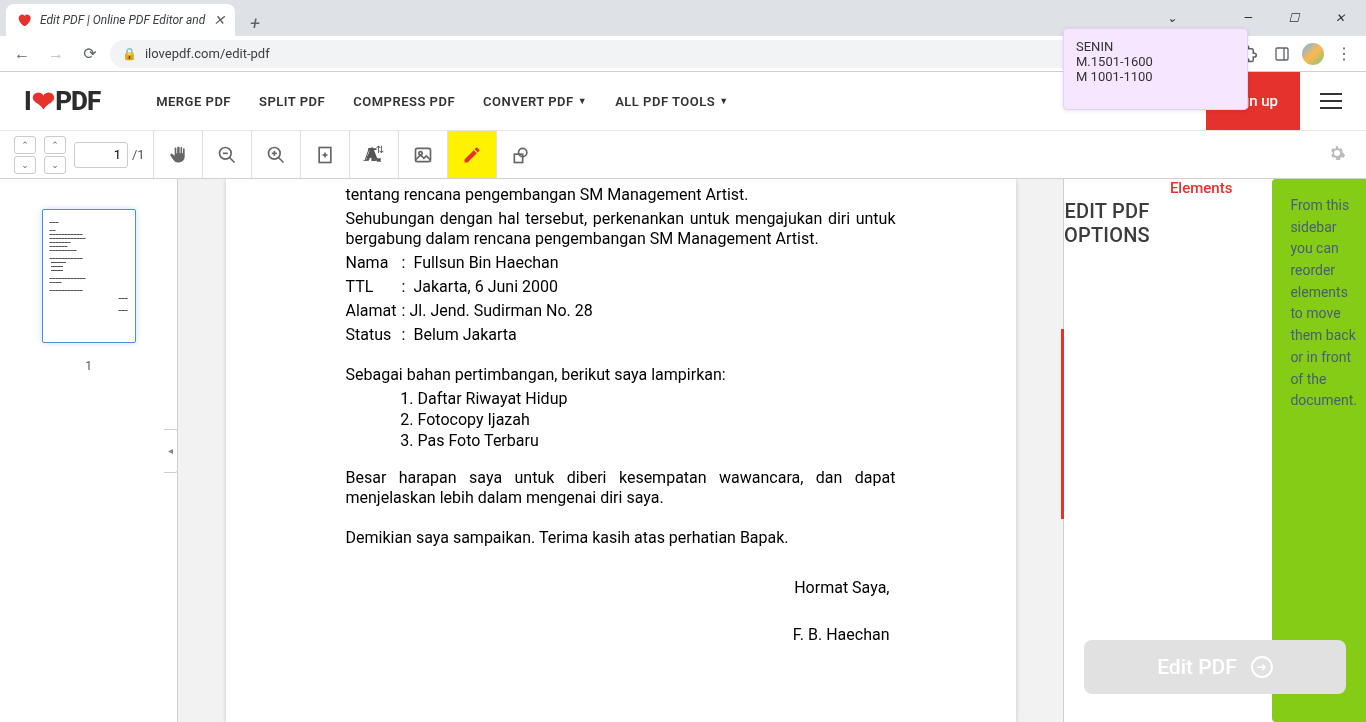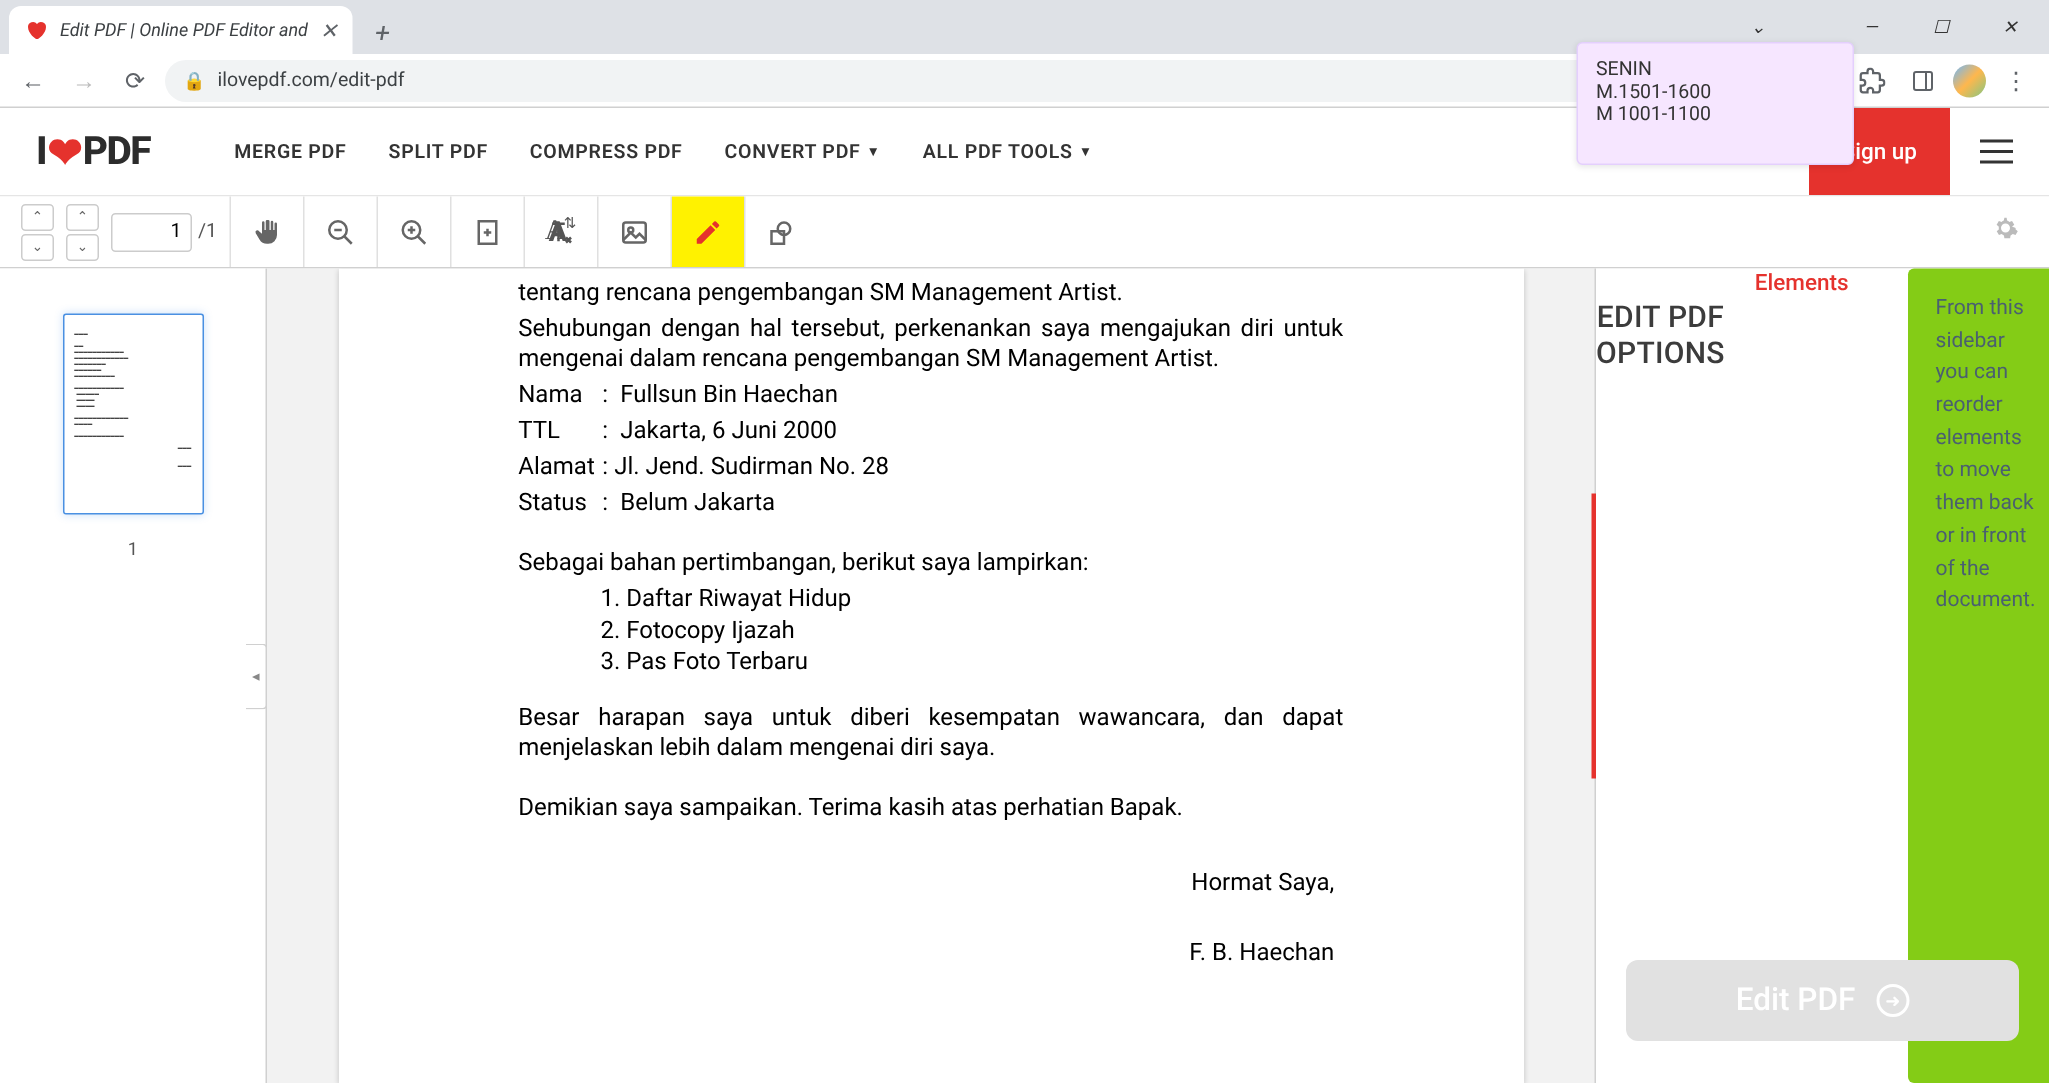--- a/index.html
+++ b/index.html
@@ -17,21 +17,21 @@
 
 .toolbar { height: 36px; background: #fff; display: flex; align-items: center; padding: 0 8px; gap: 6px; border-bottom: 1px solid #d0d0d0; }
 .toolbar .navbtn { width: 28px; height: 28px; display: flex; align-items: center; justify-content: center; color: #5f6368; border-radius: 50%; font-size: 16px; }
 .toolbar .navbtn.disabled { color: #bbb; }
 .urlbar { flex: 1; height: 28px; background: #f1f3f4; border-radius: 14px; display: flex; align-items: center; padding: 0 12px; gap: 8px; font-size: 13px; color: #3c4043; }
 .urlbar .lock { color: #5f6368; font-size: 12px; }
 .toolbar .ext { width: 28px; height: 28px; display: flex; align-items: center; justify-content: center; color: #5f6368; }
 .avatar { width: 22px; height: 22px; border-radius: 50%; background: linear-gradient(135deg,#6ab7ff,#ffb74d,#81c784); }
 
 
-.popup { position: absolute; top: 28px; right: 130px; width: 185px; height: 82px; background: #f6e6ff; border: 1px solid #e4cffd; border-radius: 4px; padding: 10px 12px; font-size: 13px; color: #333; z-index: 100; box-shadow: 0 1px 4px rgba(0,0,0,0.1); overflow: hidden; }
+.popup { position: absolute; top: 28px; right: 118px; width: 185px; height: 82px; background: #f6e6ff; border: 1px solid #e4cffd; border-radius: 4px; padding: 10px 12px; font-size: 13px; color: #333; z-index: 100; box-shadow: 0 1px 4px rgba(0,0,0,0.1); overflow: hidden; }
 
 
 .site-header { height: 59px; background: #fff; display: flex; align-items: center; padding: 0 24px; border-bottom: 1px solid #e5e5e5; }
 .logo { font-size: 26px; font-weight: 800; letter-spacing: -1px; color: #2c2c2c; display: flex; align-items: center; }
 .logo .heart { color: #e5322d; font-size: 28px; margin: 0 1px; }
 .mainnav { display: flex; gap: 28px; margin-left: 56px; }
 .mainnav a { font-size: 13px; font-weight: 600; letter-spacing: 0.5px; color: #333; text-decoration: none; display: flex; align-items: center; gap: 4px; }
 .mainnav .caret { font-size: 9px; }
 .spacer { flex: 1; }
 .authlinks { display: flex; align-items: center; gap: 16px; }
@@ -251,21 +251,21 @@
         </div>
       </div>
       <div class="thumb-label">1</div>
     </div>
     <div class="drawer-toggle">◂</div>
   </div>
 
   <div class="canvas">
     <div class="pdf-page">
       <div class="para">tentang rencana pengembangan SM Management Artist.</div>
-      <div class="para">Sehubungan dengan hal tersebut, perkenankan saya mengajukan diri untuk mengenai dalam rencana pengembangan SM Management Artist.</div>
+      <div class="para">Sehubungan dengan hal tersebut, perkenankan untuk mengajukan diri untuk bergabung dalam rencana pengembangan SM Management Artist.</div>
       <div class="para row"><span class="lab">Nama</span><span class="col">:</span>&nbsp;<span>Fullsun Bin Haechan</span></div>
       <div class="para row"><span class="lab">TTL</span><span class="col">:</span>&nbsp;<span>Jakarta, 6 Juni 2000</span></div>
       <div class="para row">
           <span class="lab">Alamat</span>
           <span class="col">:</span> 
           <span>Jl. Jend. Sudirman No. 28</span>
         </div>
       <div class="para row"><span class="lab">Status</span><span class="col">:</span>&nbsp;<span>Belum Jakarta</span></div>
       <div style="height:16px"></div>
       <div class="para">Sebagai bahan pertimbangan, berikut saya lampirkan:</div>

